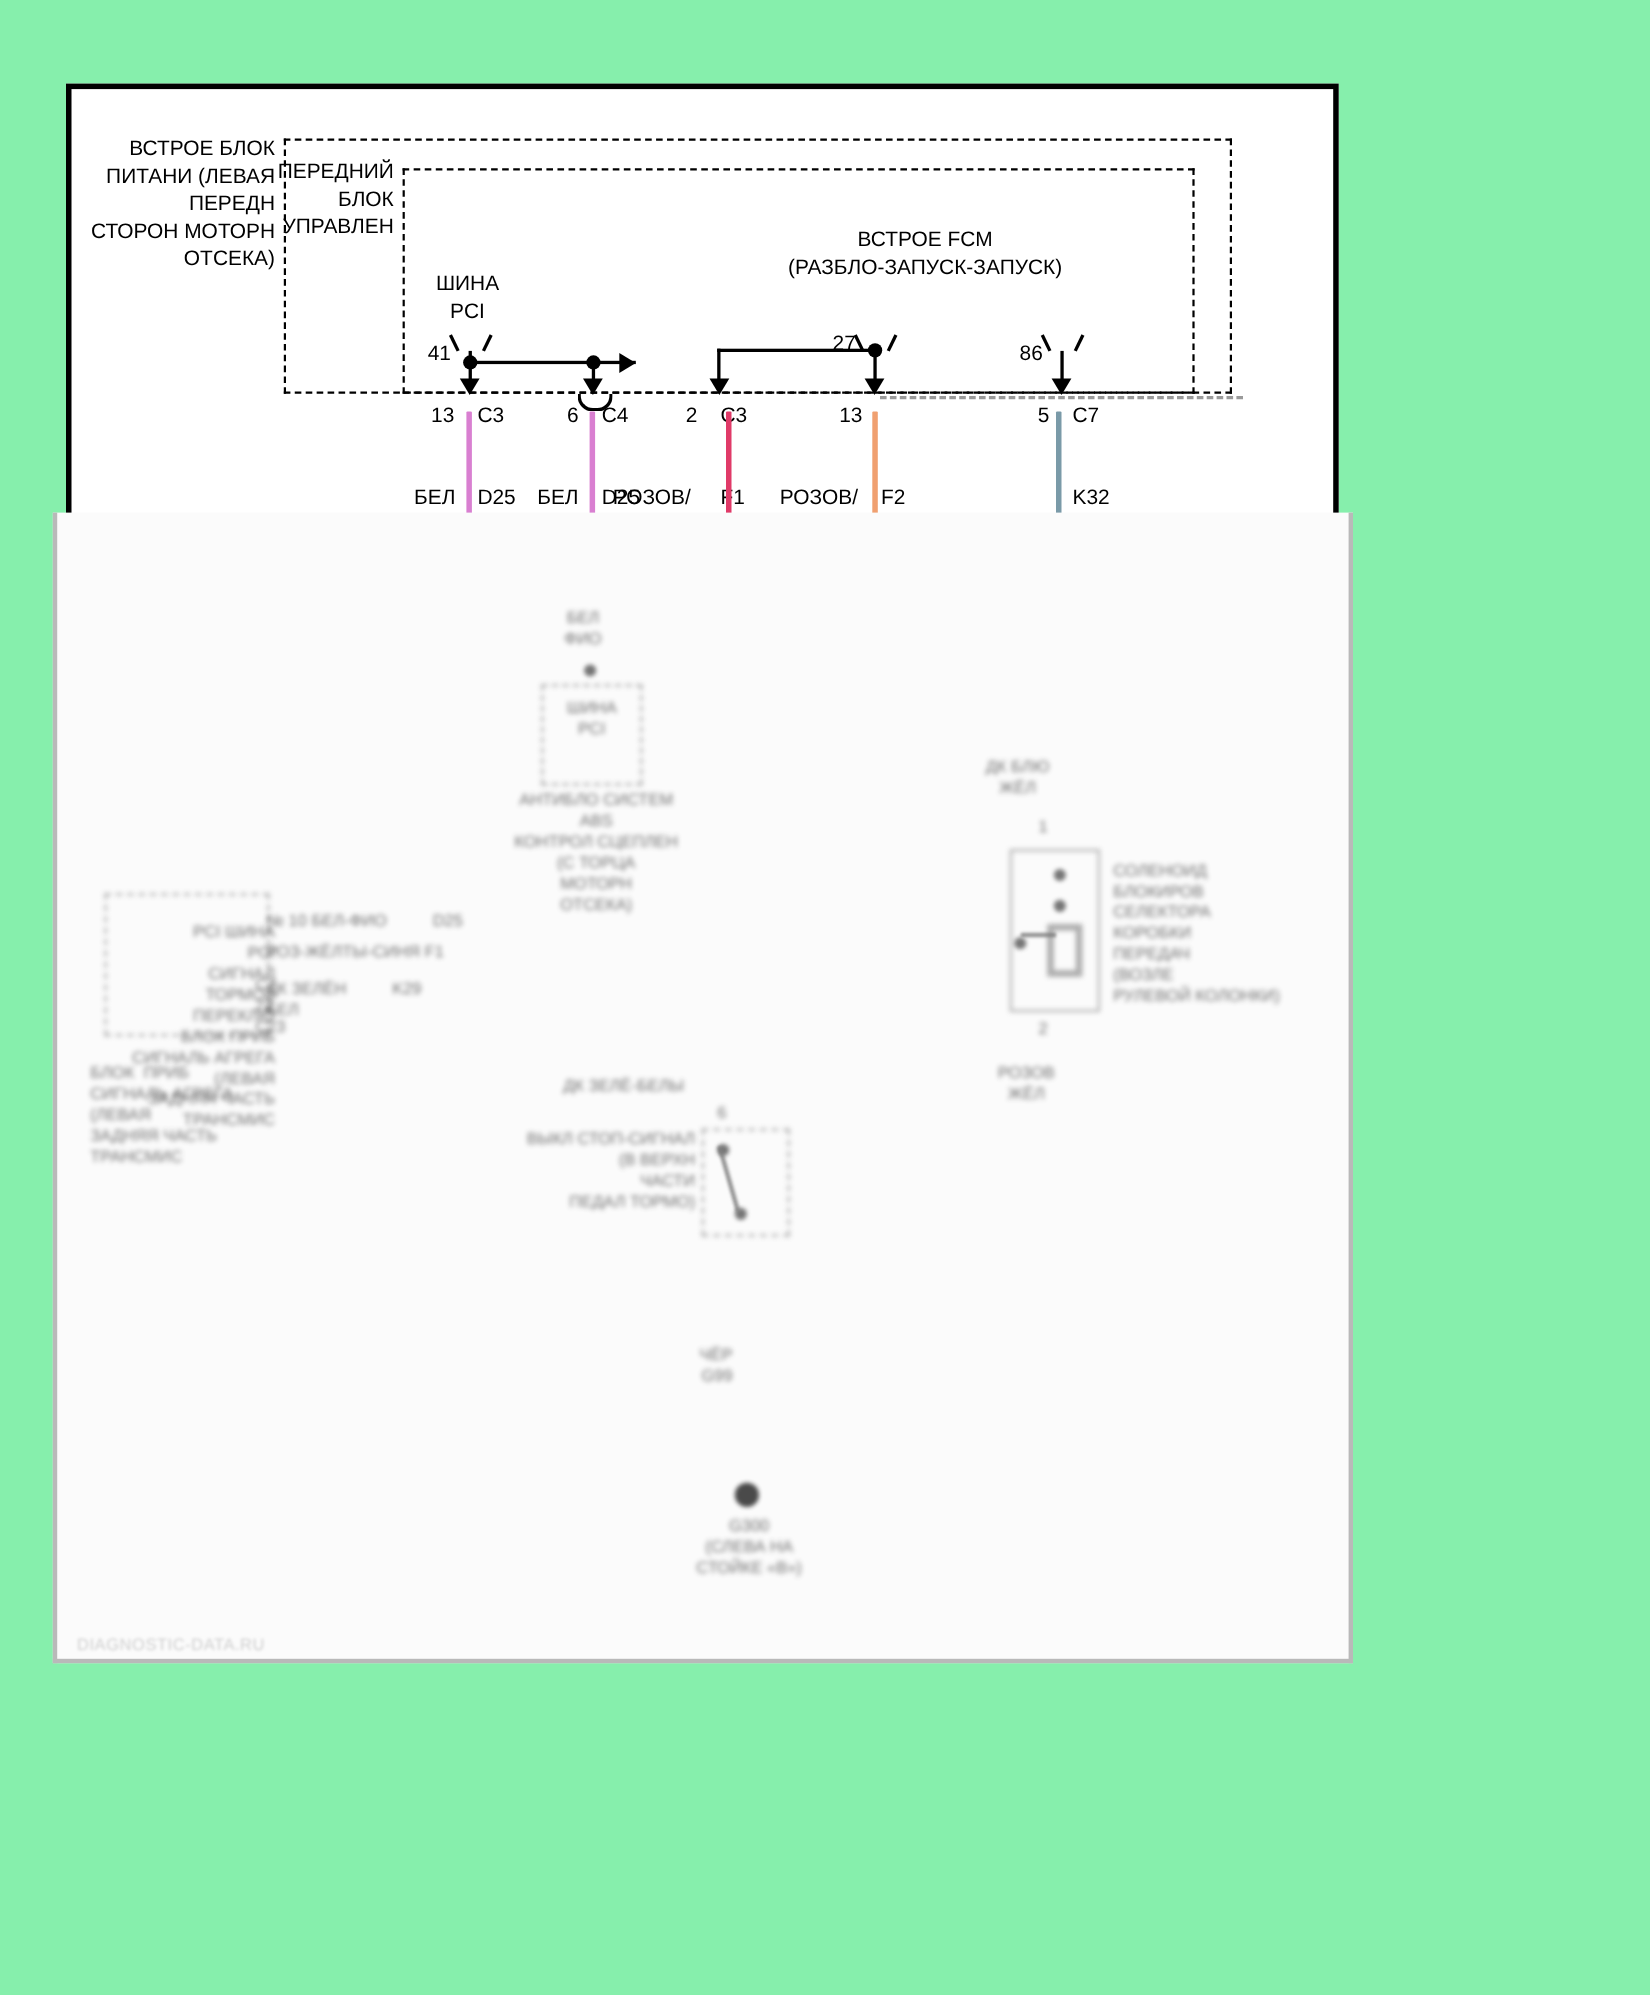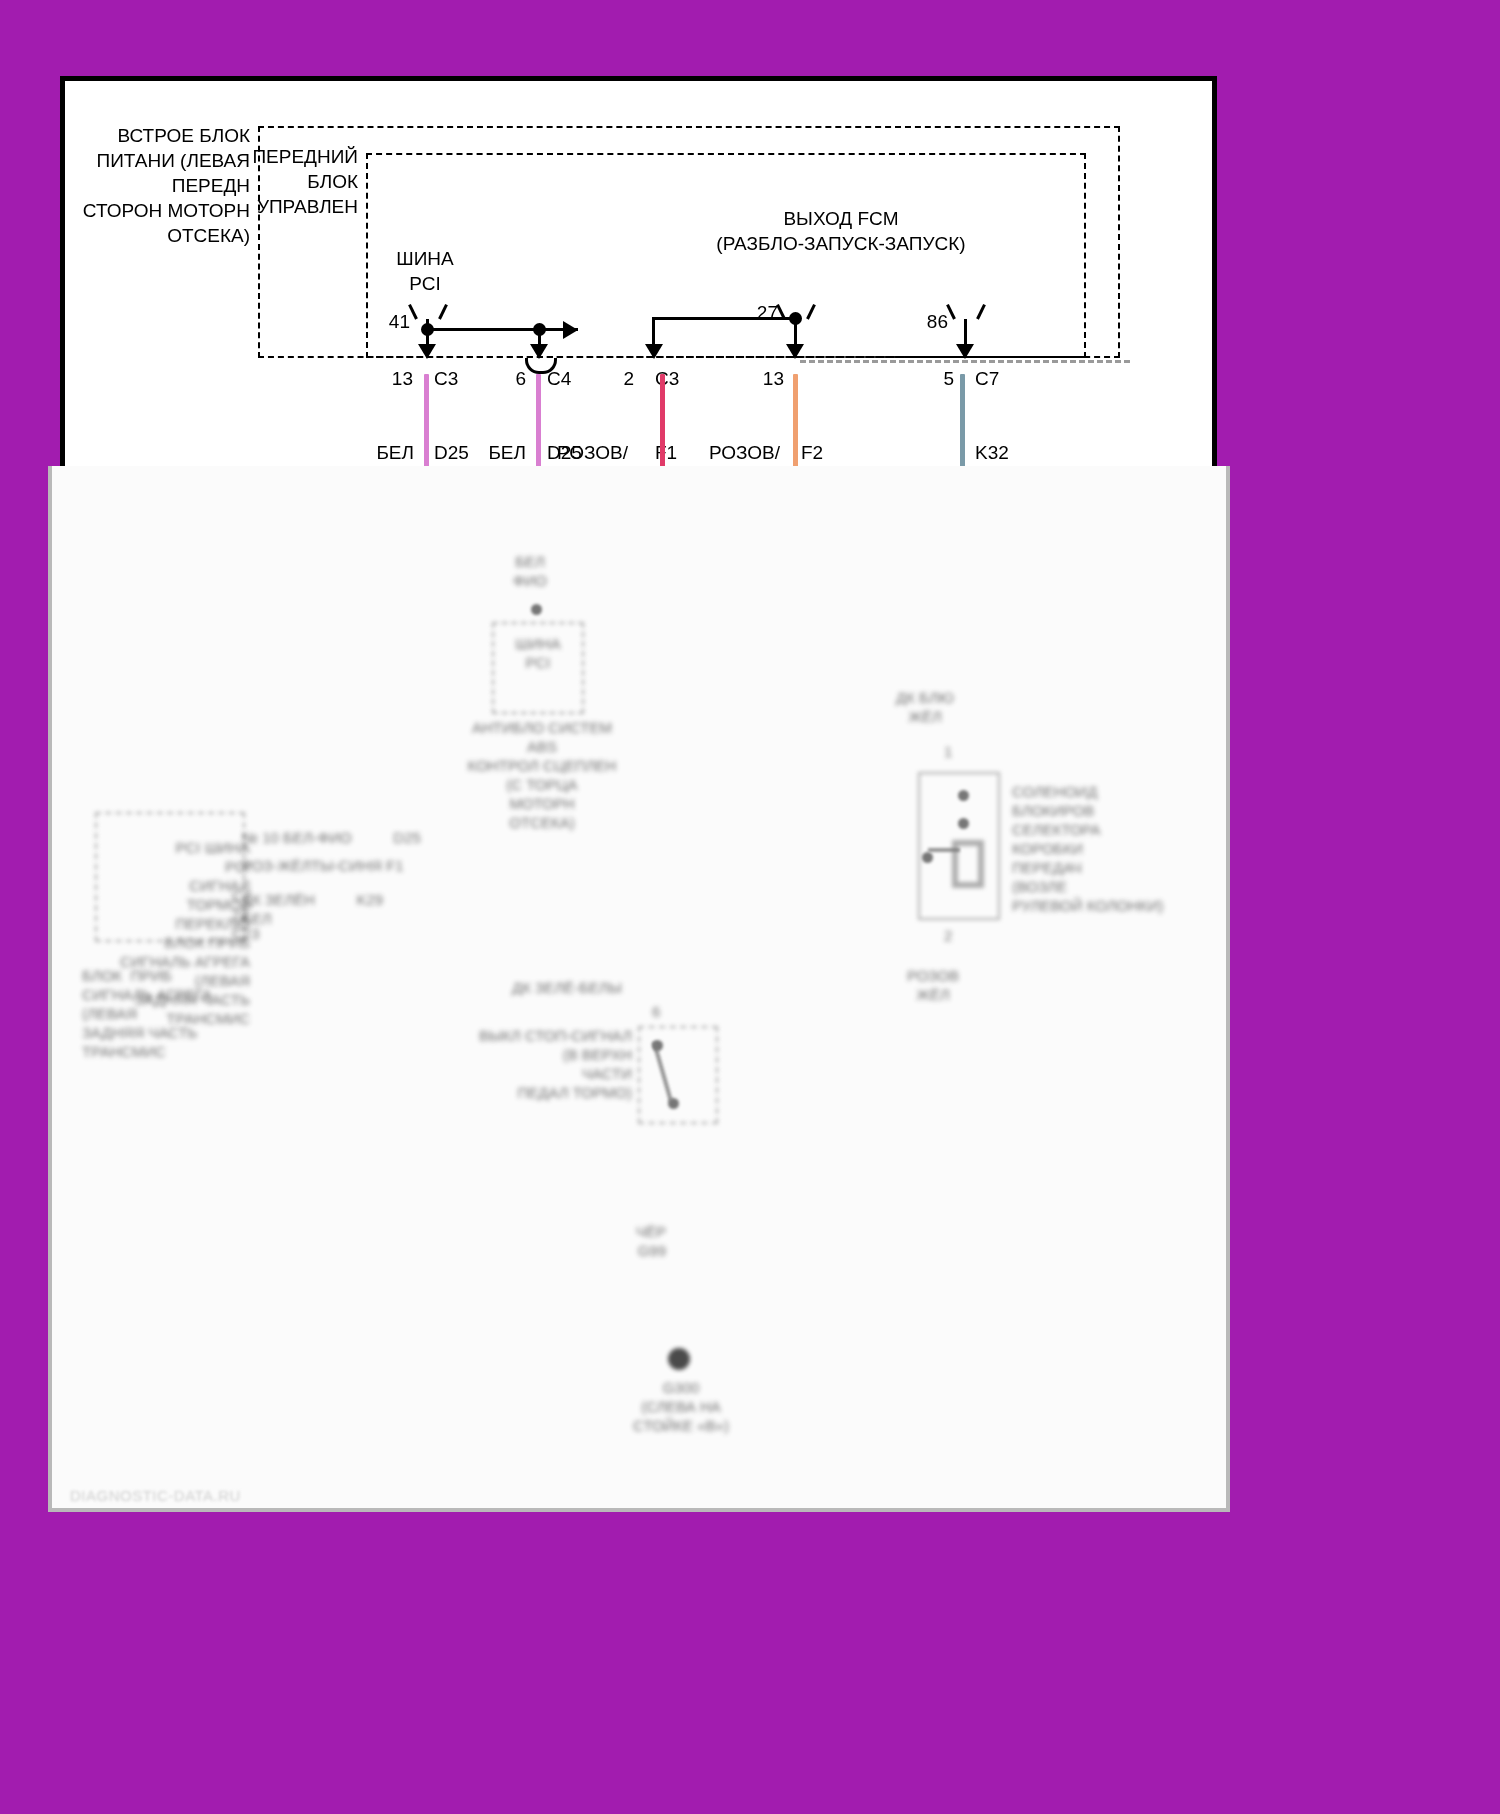--- a/index.html
+++ b/index.html
@@ -5,21 +5,21 @@
   html, body {
     margin: 0;
     padding: 0;
     background: #ffffff;
     font-family: "Liberation Sans", sans-serif;
   }
   #page {
     position: relative;
     width: 1500px;
     height: 1814px;
-    background: #a21caf;
+    background: #86efac;
     overflow: hidden;
   }
 
   
   .outer-frame {
     position: absolute;
     left: 60px;
     top: 76px;
     width: 1157px;
     height: 1434px;
@@ -160,21 +160,21 @@
 СТОРОН МОТОРН
 ОТСЕКА)</div>
 
   <div class="txt r" style="left:190px; top:144px; width:168px;">ПЕРЕДНИЙ
 БЛОК
 УПРАВЛЕН</div>
 
   <div class="txt c" style="left:370px; top:246px; width:110px;">ШИНА
 PCI</div>
 
-  <div class="txt c" style="left:616px; top:206px; width:450px;">ВЫХОД FCM
+  <div class="txt c" style="left:616px; top:206px; width:450px;">ВСТРОЕ FCM
 (РАЗБЛО-ЗАПУСК-ЗАПУСК)</div>
 
 
   <div class="ypin" style="left:415px; top:303px;"></div>
   <div class="txt r" style="left:366px; top:309px; width:44px;">41</div>
   <div class="vline" style="left:426px; top:319px; height:36px;"></div>
   <div class="arr-down" style="left:418px; top:344px;"></div>
 
   <div class="ypin" style="left:783px; top:303px;"></div>
   <div class="txt r" style="left:734px; top:300px; width:44px;">27</div>

